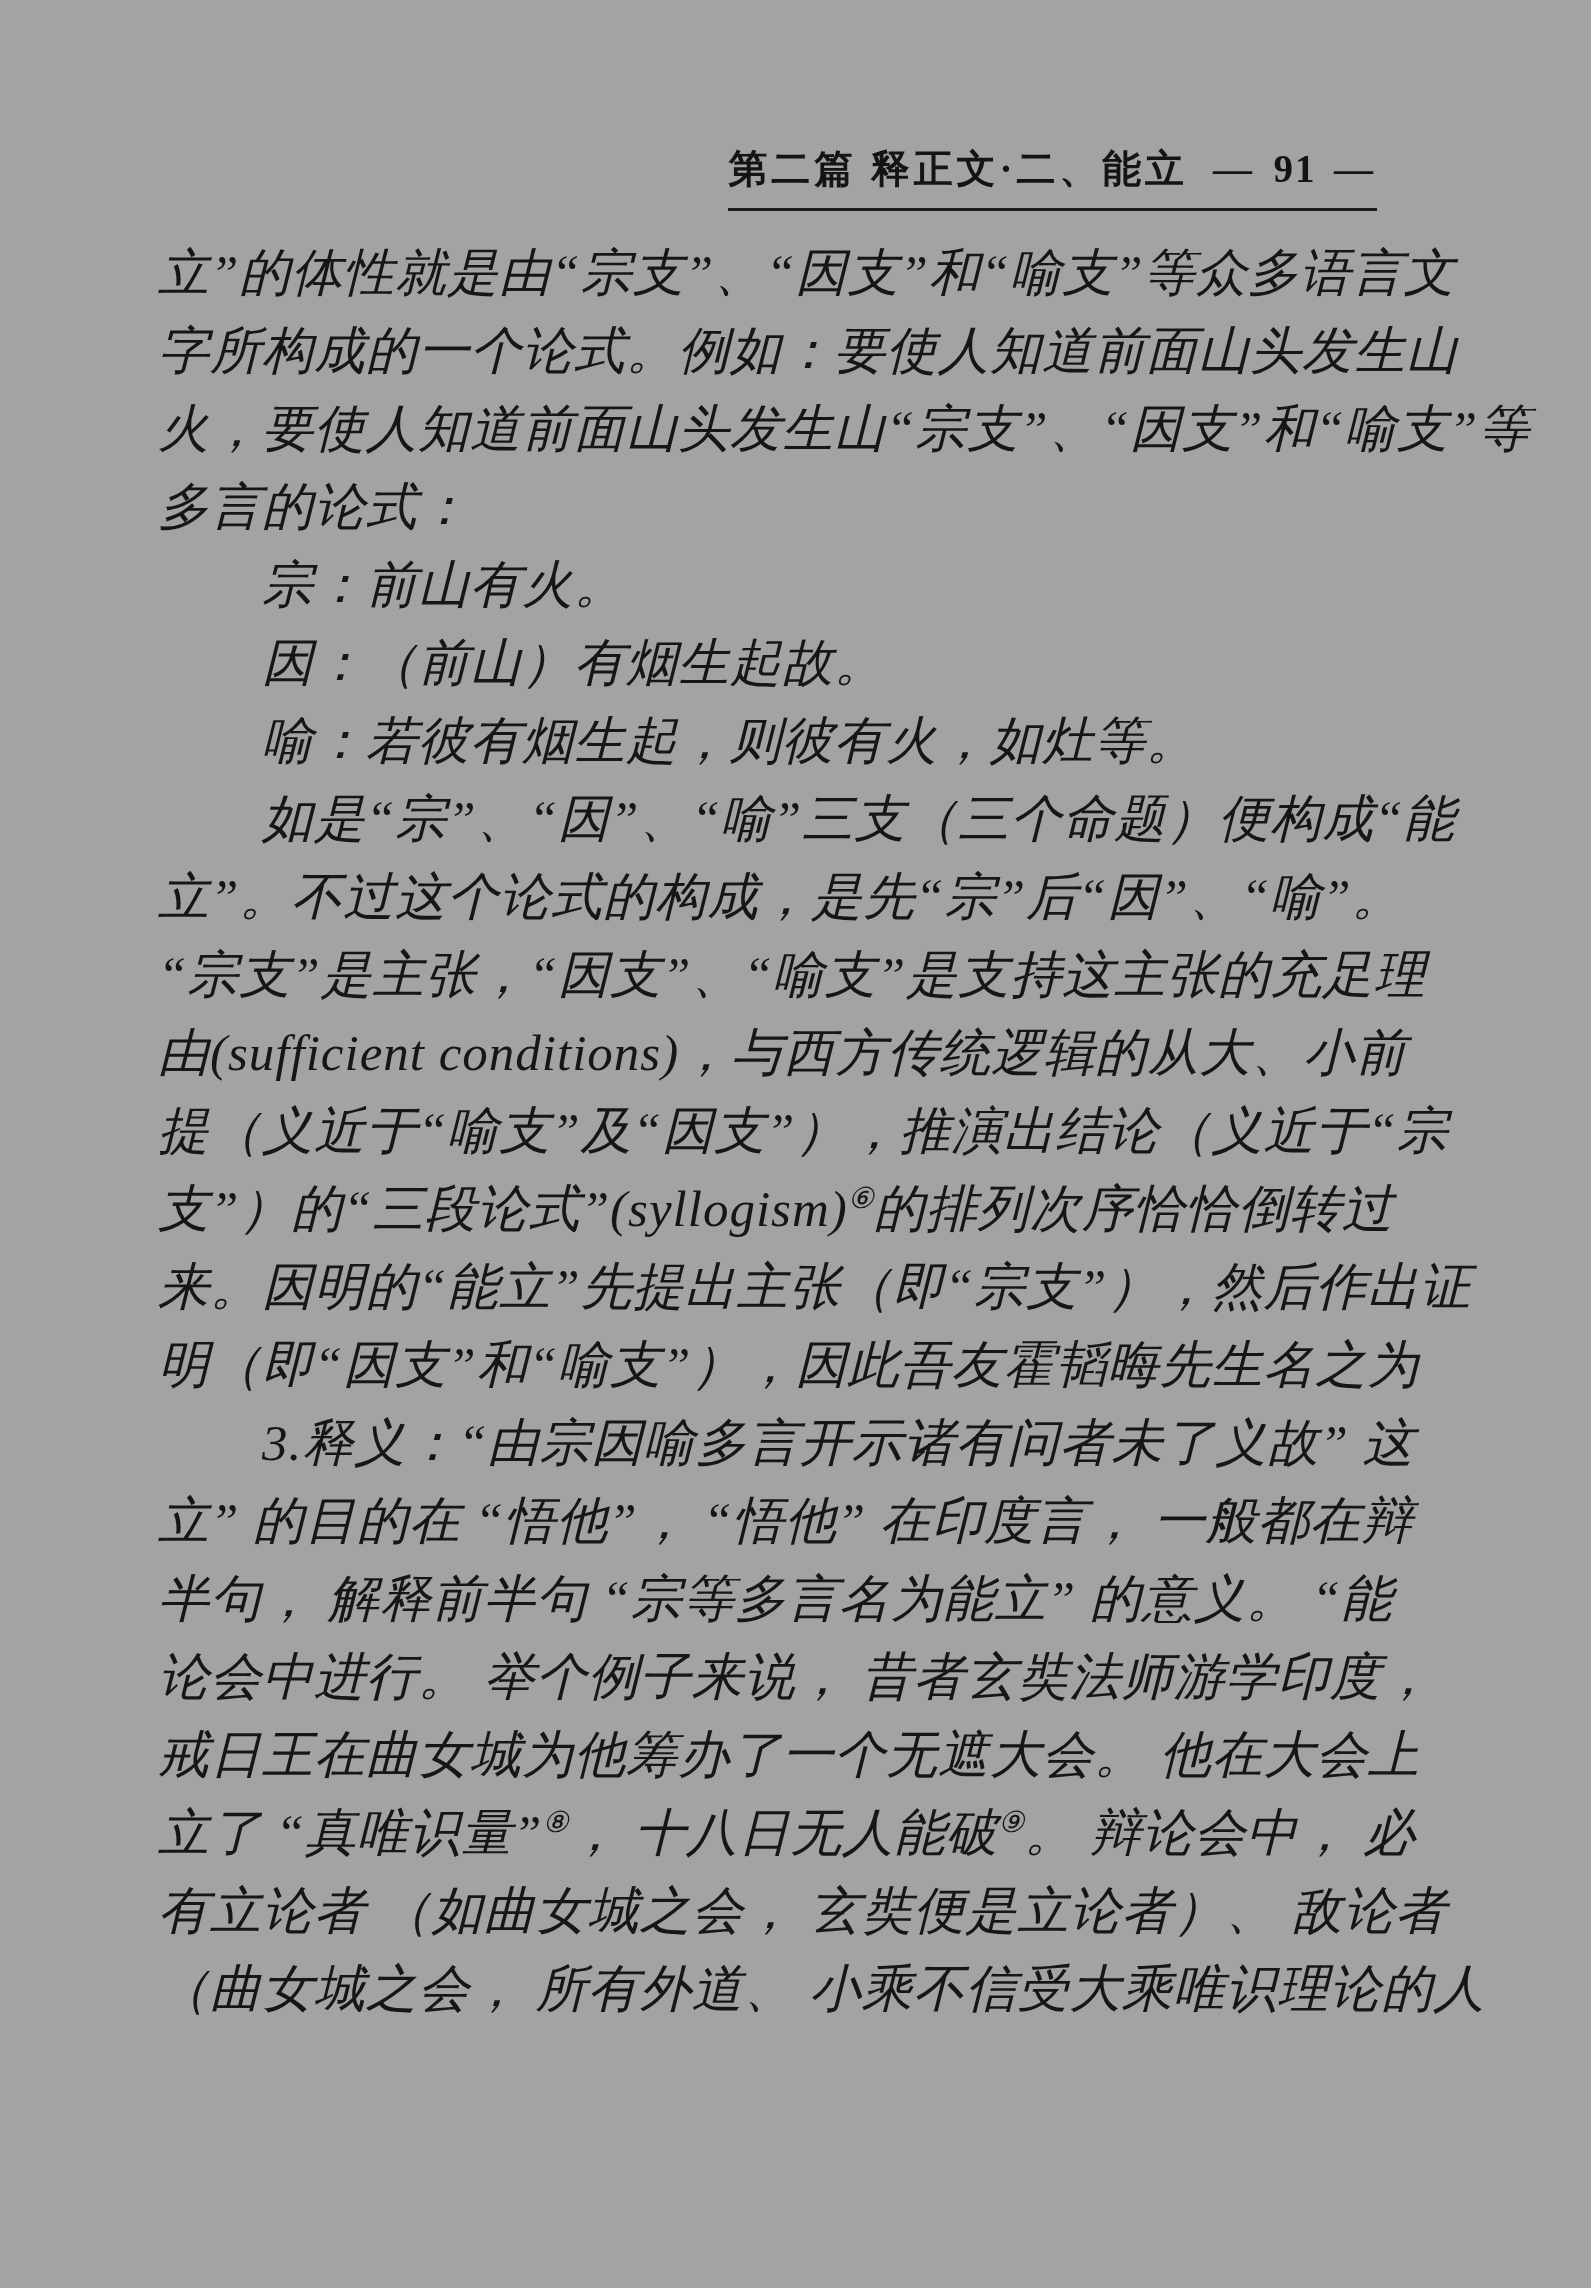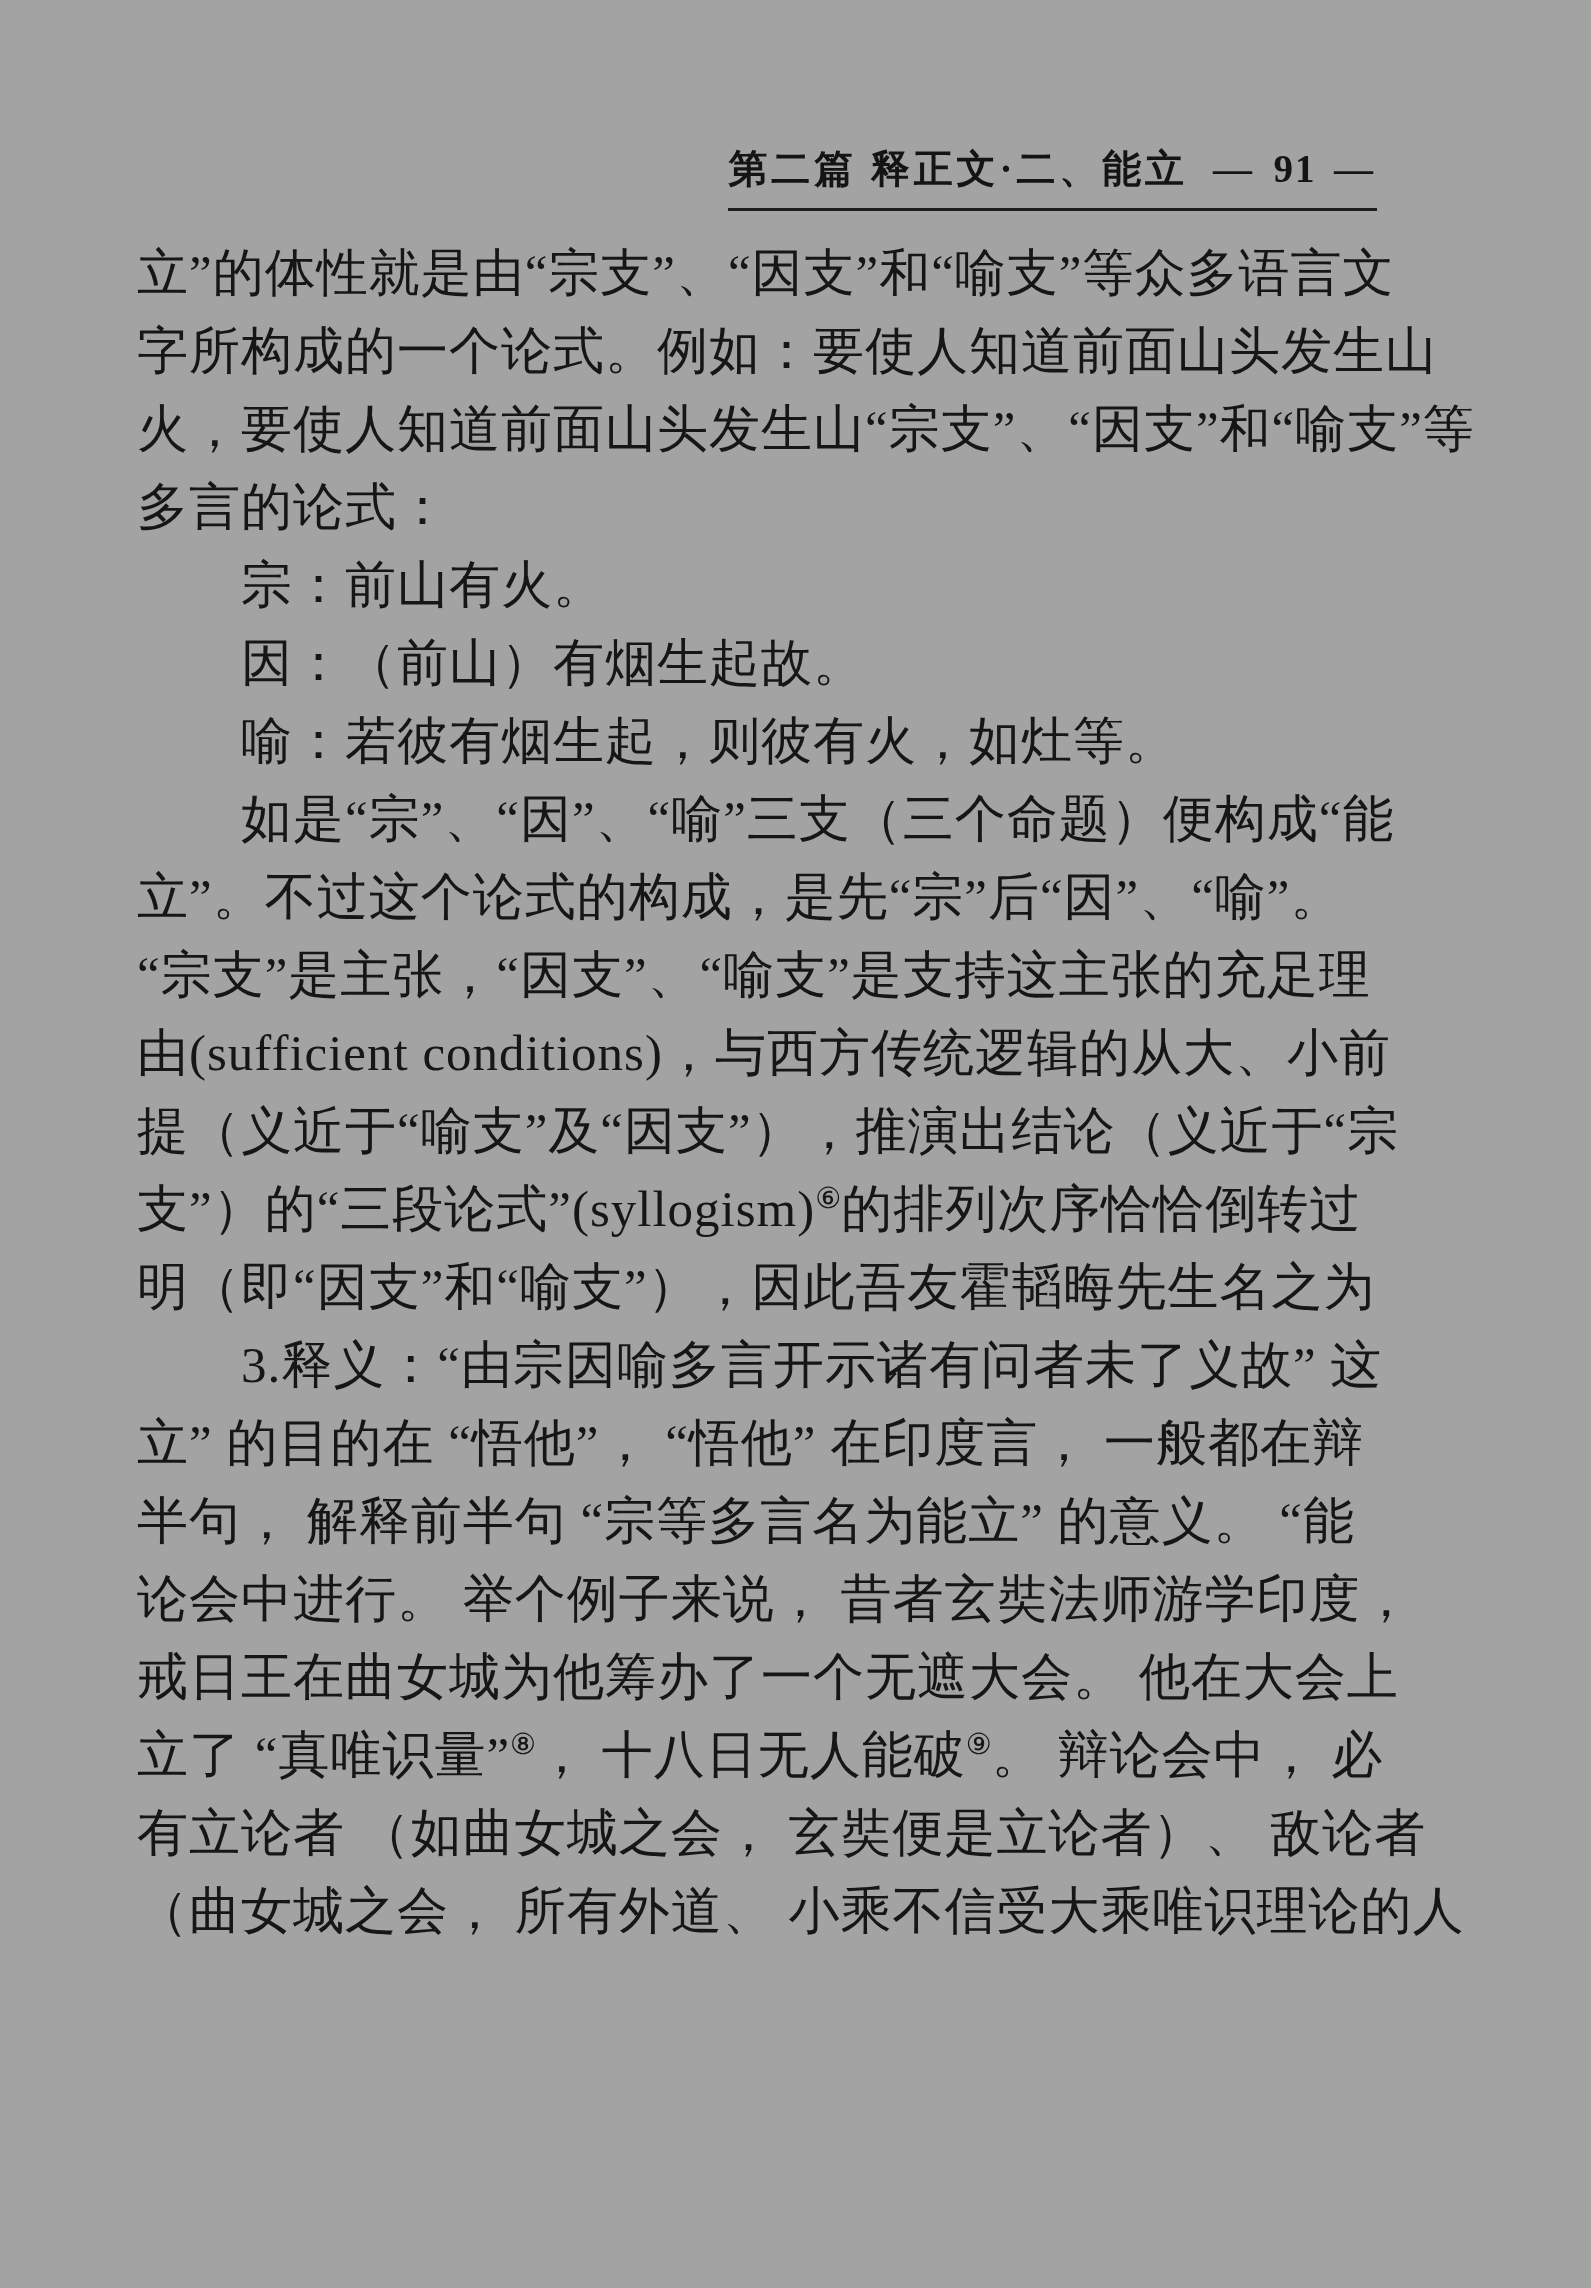--- a/index.html
+++ b/index.html
@@ -35,26 +35,27 @@
   }
   .page-header .dash.right {
     margin: 0 0 0 17.6px;
   }
   .page-header .pagenum {
     font-family: "Liberation Serif", "DejaVu Serif", serif;
     letter-spacing: 2px;
   }
   .page-body {
     position: absolute;
-    left: 137px;
+    left: 158px;
     top: 234px;
     width: 1237px;
     font-size: 51px;
     line-height: 78px;
     letter-spacing: 1px;
+    font-style: italic;
   }
   .bline {
     white-space: pre;
     height: 78px;
   }
   .sup {
     font-size: 29px;
     vertical-align: super;
     line-height: 0;
     letter-spacing: 0;
@@ -76,20 +77,21 @@
       <div class="bline">多言的论式：</div>
       <div class="bline">　　宗：前山有火。</div>
       <div class="bline">　　因：（前山）有烟生起故。</div>
       <div class="bline">　　喻：若彼有烟生起，则彼有火，如灶等。</div>
       <div class="bline">　　如是“宗”、“因”、“喻”三支（三个命题）便构成“能</div>
       <div class="bline">立”。不过这个论式的构成，是先“宗”后“因”、“喻”。</div>
       <div class="bline">“宗支”是主张，“因支”、“喻支”是支持这主张的充足理</div>
       <div class="bline">由(sufficient conditions)，与西方传统逻辑的从大、小前</div>
       <div class="bline">提（义近于“喻支”及“因支”），推演出结论（义近于“宗</div>
       <div class="bline">支”）的“三段论式”(syllogism)<span class="sup">⑥</span>的排列次序恰恰倒转过</div>
+      <div class="bline">来。因明的“能立”先提出主张（即“宗支”），然后作出证</div>
       <div class="bline">明（即“因支”和“喻支”），因此吾友霍韬晦先生名之为</div>
       <div class="bline">　　3.释义：“由宗因喻多言开示诸有问者未了义故” 这</div>
       <div class="bline">立” 的目的在 “悟他”， “悟他” 在印度言， 一般都在辩</div>
       <div class="bline">半句， 解释前半句 “宗等多言名为能立” 的意义。 “能</div>
       <div class="bline">论会中进行。 举个例子来说， 昔者玄奘法师游学印度，</div>
       <div class="bline">戒日王在曲女城为他筹办了一个无遮大会。 他在大会上</div>
       <div class="bline">立了 “真唯识量”<span class="sup">⑧</span>， 十八日无人能破<span class="sup">⑨</span>。 辩论会中， 必</div>
       <div class="bline">有立论者 （如曲女城之会， 玄奘便是立论者）、 敌论者</div>
       <div class="bline">（曲女城之会， 所有外道、 小乘不信受大乘唯识理论的人</div>
     </div>

